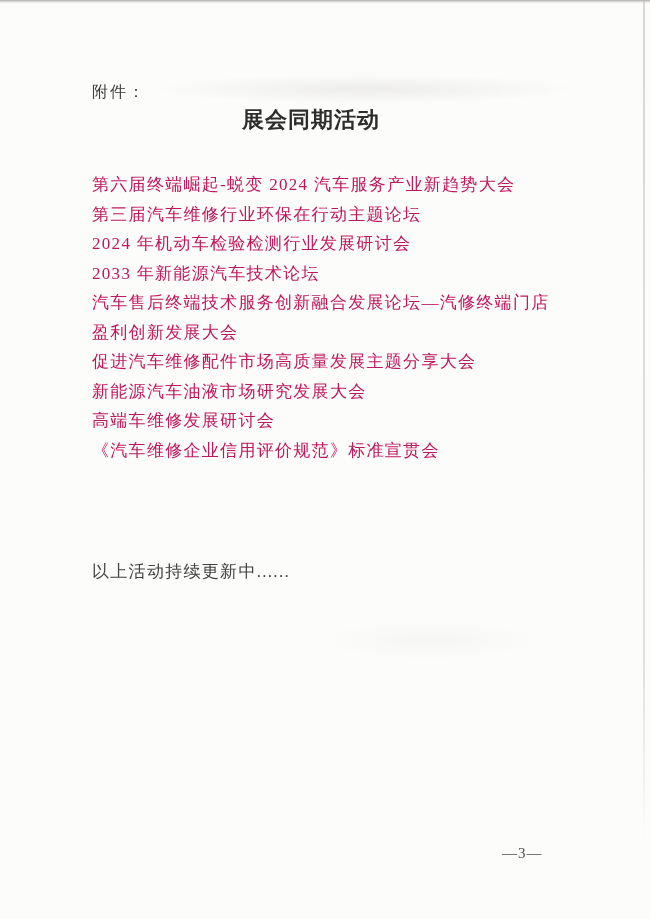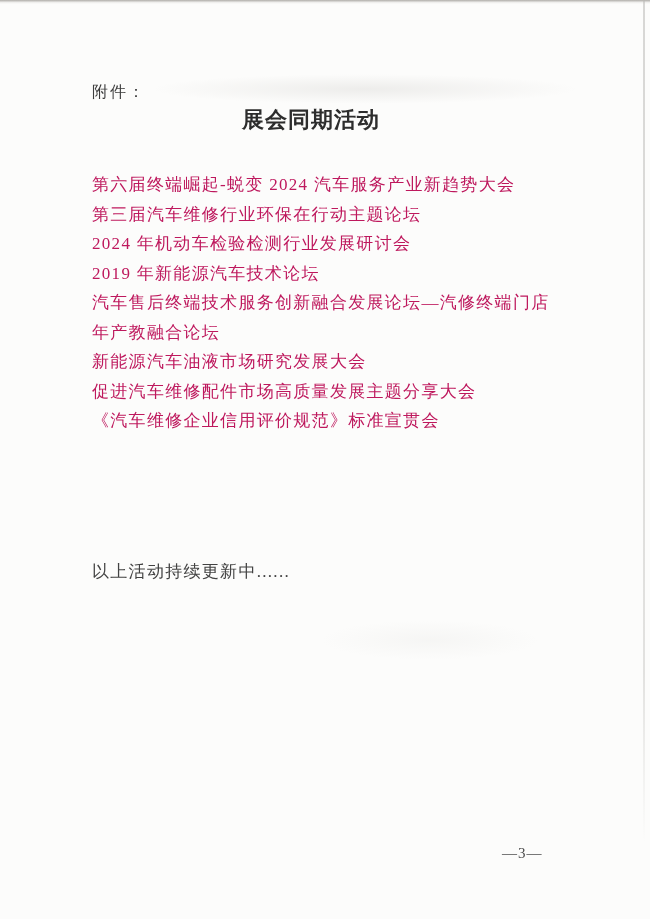--- a/index.html
+++ b/index.html
@@ -101,24 +101,25 @@
   <div class="scan-smudge-mid"></div>
 
   <div class="attachment-label">附件：</div>
 
   <h1 class="doc-title">展会同期活动</h1>
 
   <div class="activity-list" id="activity-list">
       <div class="activity-line">第六届终端崛起-蜕变 2024 汽车服务产业新趋势大会</div>
       <div class="activity-line">第三届汽车维修行业环保在行动主题论坛</div>
       <div class="activity-line">2024 年机动车检验检测行业发展研讨会</div>
-      <div class="activity-line">2019 年新能源汽车技术论坛</div>
+      <div class="activity-line">2033 年新能源汽车技术论坛</div>
       <div class="activity-line">汽车售后终端技术服务创新融合发展论坛—汽修终端门店</div>
-      <div class="activity-line">年产教融合论坛</div>
+      <div class="activity-line">盈利创新发展大会</div>
+      <div class="activity-line">促进汽车维修配件市场高质量发展主题分享大会</div>
       <div class="activity-line">新能源汽车油液市场研究发展大会</div>
-      <div class="activity-line">促进汽车维修配件市场高质量发展主题分享大会</div>
+      <div class="activity-line">高端车维修发展研讨会</div>
       <div class="activity-line">《汽车维修企业信用评价规范》标准宣贯会</div>
     </div>
 
   <div class="update-note">以上活动持续更新中......</div>
 
   <div class="page-number">—3—</div>
 </div>
 
 </body></html>

